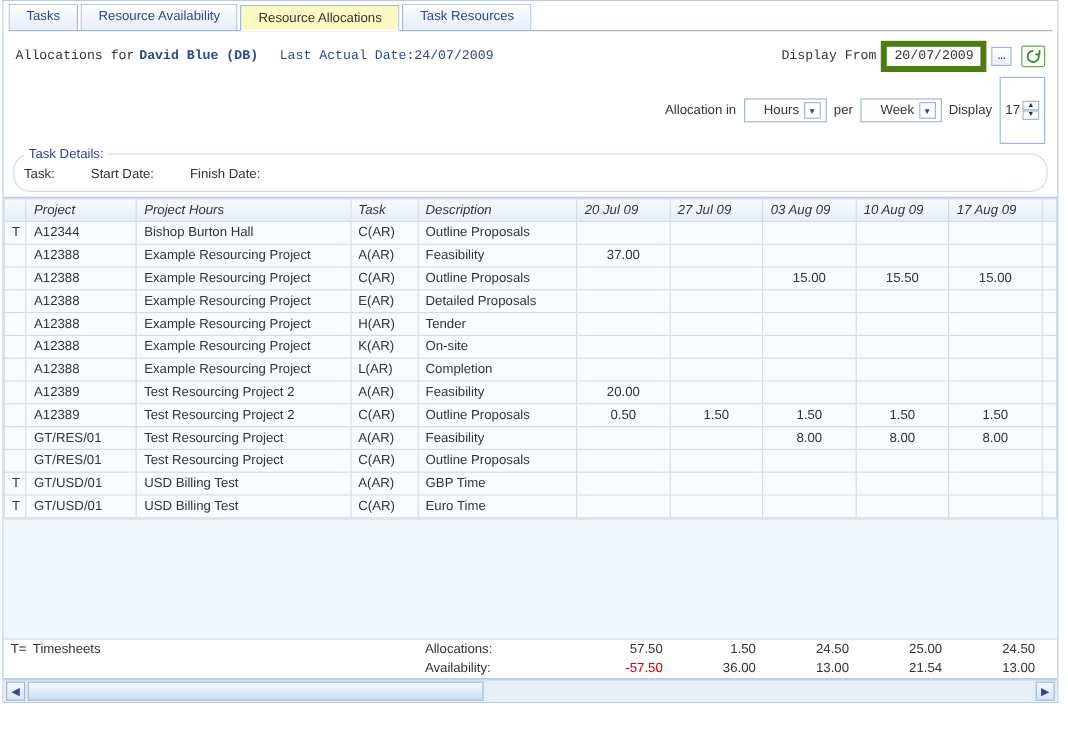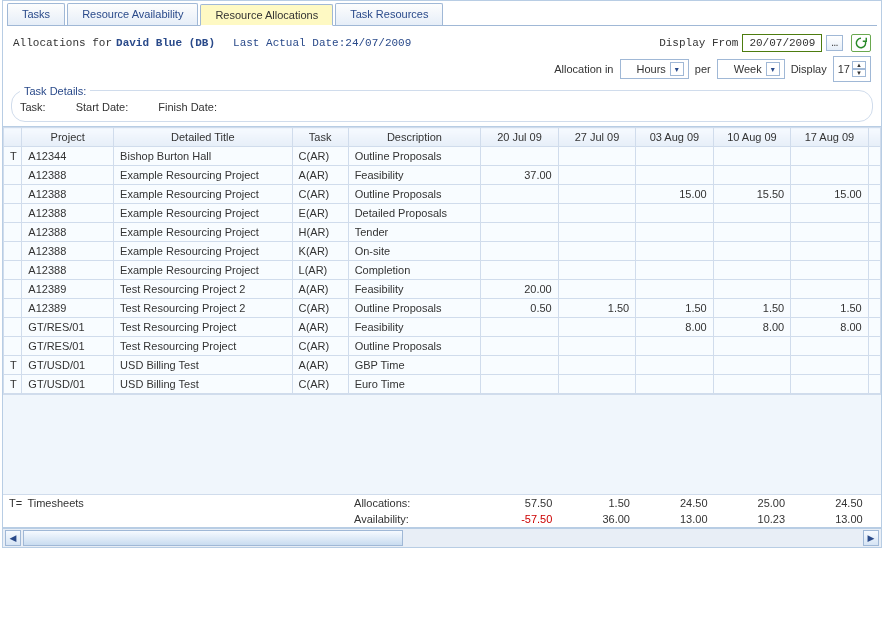--- a/index.html
+++ b/index.html
@@ -23,41 +23,41 @@
     border-radius: 2px 2px 0 0;
   }
   .tab.active { background: #fef9c3; color: #333; font-weight: 400; border-bottom: 1px solid #fff; position: relative; top: 1px; }
   .tabsep { border-bottom: 1px solid #a0b8d6; margin: 0 4px; }
   .topbar { display: flex; align-items:center; padding: 8px 10px 4px 10px; font-family: Liberation Mono, monospace; }
   .topbar .label { color: #333; margin-right:4px; }
   .topbar .allocfor { font-weight: bold; color: #2a4a8a; margin-right: 18px; }
   .topbar .lad { color: #2a4a8a; }
   .spacer { flex: 1; }
   .displayfrom { display:flex; align-items:center; gap:4px; }
-  .dateval { border:1px solid #4d7c0f; padding:2px 6px; min-width:70px; text-align:center; color:#333; background:#fff; }
+  .dateval { border:5px solid #4d7c0f; padding:2px 6px; min-width:70px; text-align:center; color:#333; background:#fff; }
   .icon-ellipsis { border:1px solid #a0b8d6; background:linear-gradient(#fff,#e6eef8); padding:1px 4px; cursor:pointer; }
   .icon-refresh { border:1px solid #6aa84f; border-radius:2px; width:20px; height:18px; display:flex; align-items:center; justify-content:center; cursor:pointer; margin-left:4px; }
   .row2 { display:flex; justify-content:flex-end; align-items:center; gap:6px; padding:0 10px 8px 10px; }
   .dropdown { border:1px solid #a0b8d6; padding:2px 4px 2px 16px; background:#fff; display:flex; align-items:center; gap:4px; cursor:pointer; }
   .dd-arrow { border:1px solid #a0b8d6; width:14px; height:14px; display:flex; align-items:center; justify-content:center; font-size:8px; color:#2a4a8a;}
-  .spin { border:1px solid #a0b8d6; padding:4px 4px; background:#fff; display:flex; align-items:center; gap:2px; }
+  .spin { border:1px solid #a0b8d6; padding:19px 4px; background:#fff; display:flex; align-items:center; gap:2px; }
   .spin .spinbtns { width:14px; display:flex; flex-direction:column; }
   .spin .spinbtns span { width:14px; height:8px; border:1px solid #a0b8d6; font-size:6px; text-align:center; line-height:6px; cursor:pointer;}
   .fieldset { border:1px solid #d0dcec; margin:0 8px 4px 8px; padding:6px 8px 8px 8px; border-radius:14px; }
   .legend { color:#2a4a8a; font-size:11px; position:relative; top:-12px; background:#fff; padding:0 4px; display:inline-block; }
   .detailsrow { margin-top:-8px; display:flex; gap:30px; }
   .detailsrow span { color:#333; }
   .hint { color:#2a4a8a; padding:4px 8px; }
   .grid-wrap { border-top:1px solid #b8cde4; border-bottom:1px solid #b8cde4; }
   table.grid { border-collapse: collapse; width:100%; table-layout:fixed; }
   table.grid th, table.grid td { border:1px solid #d0dcec; padding:3px 6px; font-weight:normal; overflow:hidden; white-space:nowrap; font-size:11px; }
-  table.grid th { background:linear-gradient(#f6faff,#e6eef8); text-align:center; color:#333; }
+  table.grid th { background:linear-gradient(#f6faff,#e6eef8); text-align:left; color:#333;font-style:italic; }
   .numcol { text-align:right; }
   .sel-row td { background:#f8fcff; }
-  .hl { background:#cfe8f8; }
+  .hl { background:#cfe8f8;text-align:center; }
   .empty-area { height:100px; background:#f0f6fc; border-top:1px solid #d0dcec;}
   .footer { border-top:1px solid #d0dcec; }
   .footer table { border-collapse:collapse; width:100%; table-layout:fixed; }
   .footer td { padding:2px 6px; font-size:11px; }
   .neg { color:#c00; }
   .scrollbar { display:flex; align-items:center; background:#e8eef6; border-top:1px solid #b8cde4; padding:1px 2px; }
   .sb-btn { width:16px; height:16px; border:1px solid #a0b8d6; background:linear-gradient(#f6faff,#d6e4f4); display:flex; align-items:center; justify-content:center; font-size:9px; color:#2a4a8a; cursor:pointer;}
   .sb-track { flex:1; height:16px; background:#e8eef6; position:relative; margin:0 2px; }
   .sb-thumb { position:absolute; left:0; top:0; height:16px; width:380px; background:linear-gradient(#f6faff,#c9dcf0); border:1px solid #a0b8d6; }
   svg.refresh-svg { width:14px; height:14px; }
@@ -144,21 +144,21 @@
           <col class="col-num">
           <col class="col-num">
           <col class="col-num">
           <col class="col-num">
           <col class="col-pad">
       </colgroup>
       <thead>
         <tr>
           <th></th>
           <th>Project</th>
-          <th>Detailed Title</th>
+          <th>Project Hours</th>
           <th>Task</th>
           <th>Description</th>
           <th class="numcol">20 Jul 09</th>
           <th class="numcol">27 Jul 09</th>
           <th class="numcol">03 Aug 09</th>
           <th class="numcol">10 Aug 09</th>
           <th class="numcol">17 Aug 09</th>
           <th></th>
         </tr>
       </thead>
@@ -365,21 +365,21 @@
           <td></td>
         </tr>
         <tr>
           <td></td>
               <td colspan="2"></td>
               <td></td>
           <td>Availability:</td>
           <td class="numcol neg">-57.50</td>
           <td class="numcol">36.00</td>
           <td class="numcol">13.00</td>
-          <td class="numcol">10.23</td>
+          <td class="numcol">21.54</td>
           <td class="numcol">13.00</td>
           <td></td>
         </tr>
       </tbody>
         </table>
     </div>
   </div>
 
   <div class="scrollbar">
     <div class="sb-btn">◀</div>

